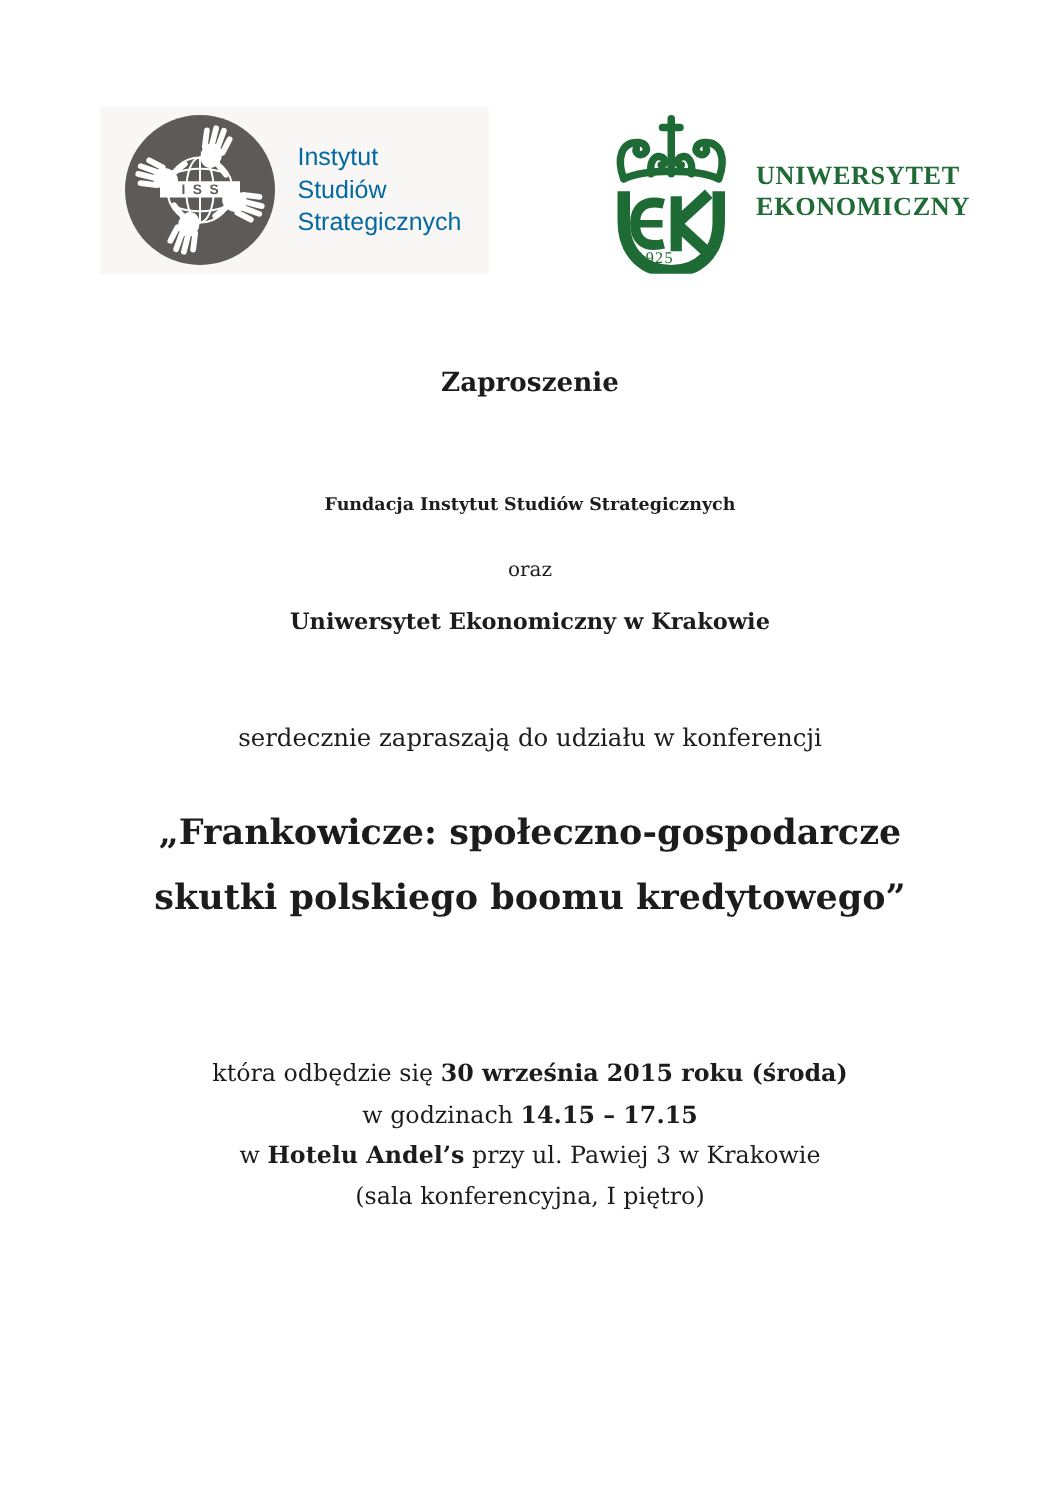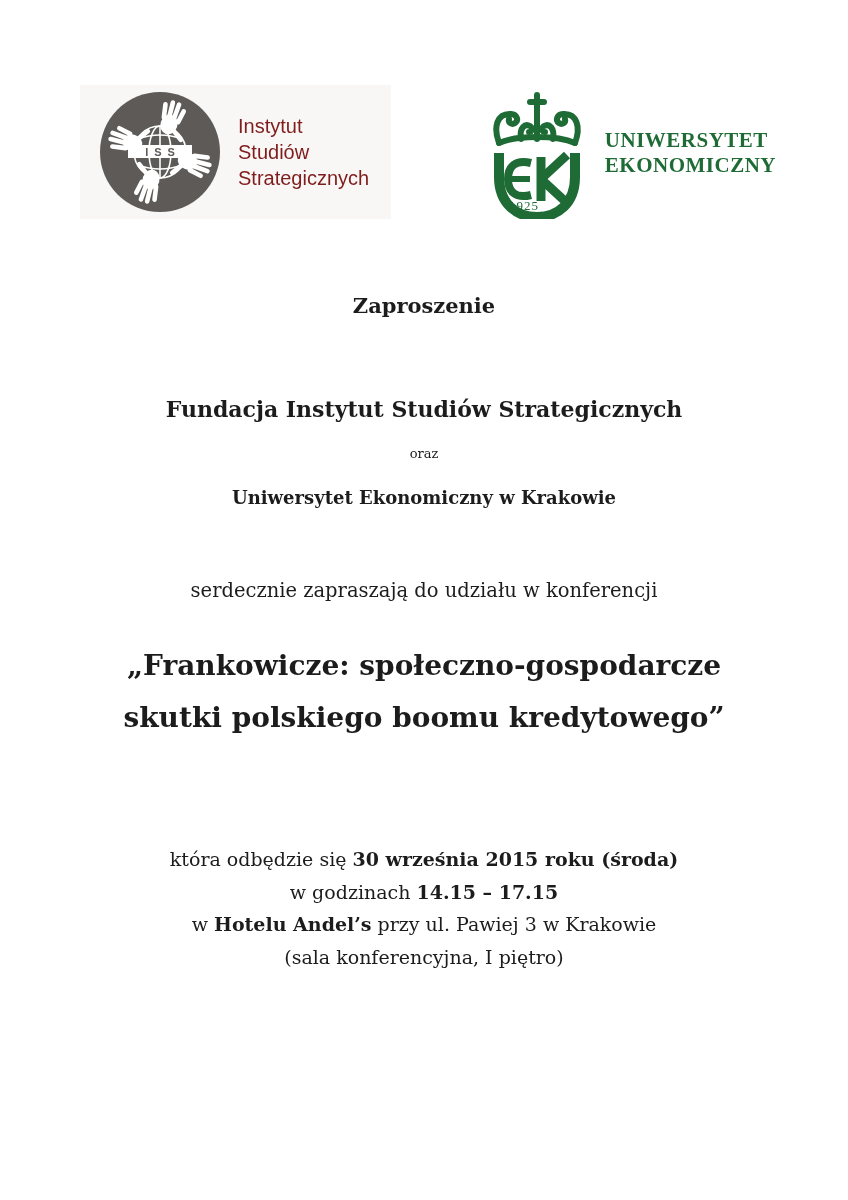--- a/index.html
+++ b/index.html
@@ -15,34 +15,34 @@
     position:absolute; top:85px; left:0; width:848px;
     display:flex; justify-content:space-between;
     padding:0 72px 0 80px;
   }
   .iss-logo-block {
     display:flex; align-items:center; gap:16px;
     background:#f8f7f5; padding:4px 22px 4px 18px;
   }
   .iss-text {
     font-family:"Liberation Sans", sans-serif;
-    font-size:20px; line-height:26px; color:#7f1d1d; font-weight:400;
+    font-size:20px; line-height:26px; color:#0369a1; font-weight:400;
   }
   .uek-logo-block { display:flex; align-items:center; gap:16px; margin-top:2px; }
   .uek-text {
     font-family:"Liberation Serif", serif;
     font-size:21px; line-height:25px; color:#1e6b35; font-weight:700;
     letter-spacing:0.5px; 
   }
 
   
   .centered { position:absolute; left:0; width:848px; text-align:center; }
   .heading      { top:293px; font-size:21px; font-weight:700; }
-  .organizer-1  { top:396px; font-size:22px; font-weight:700; }
-  .conjunction  { top:446px; font-size:13px; font-weight:400; }
+  .organizer-1  { top:396px; font-size:14px; font-weight:700; }
+  .conjunction  { top:446px; font-size:16px; font-weight:400; }
   .organizer-2  { top:487px; font-size:18px; font-weight:700; }
   .invite-line  { top:579px; font-size:19.5px; font-weight:400; }
   .conf-title   { top:640px; font-size:28px; font-weight:700; line-height:52px; }
   .details      { top:843px; font-size:19px; font-weight:400; line-height:32.5px; }
   .details b    { font-weight:700; }
 </style>
 </head>
 <body>
 
 <div class="page">

